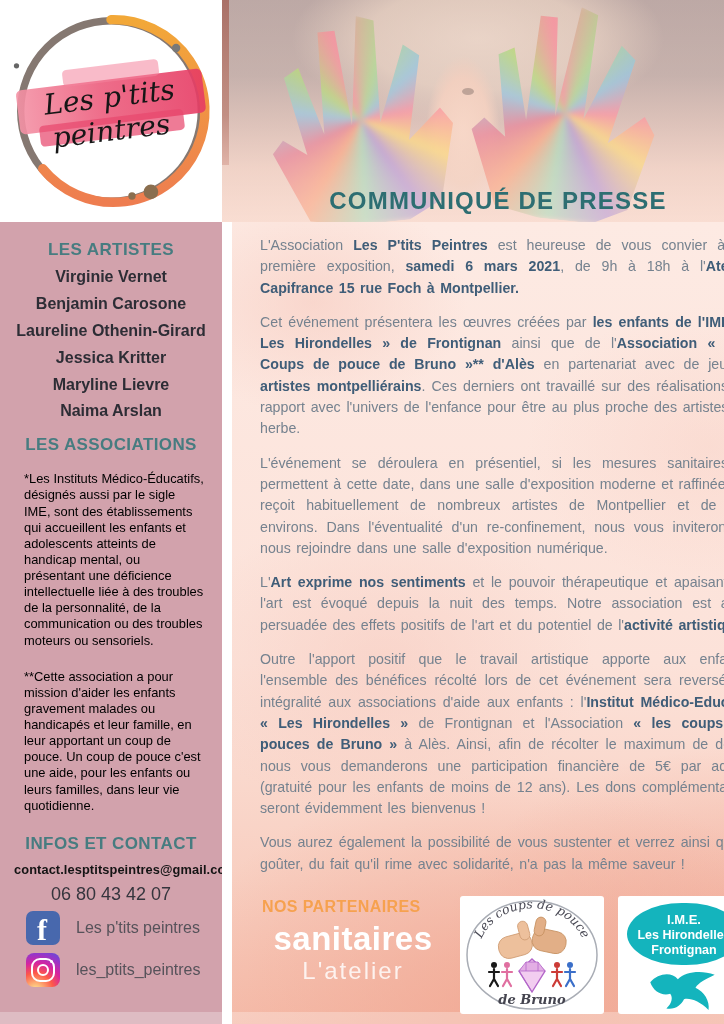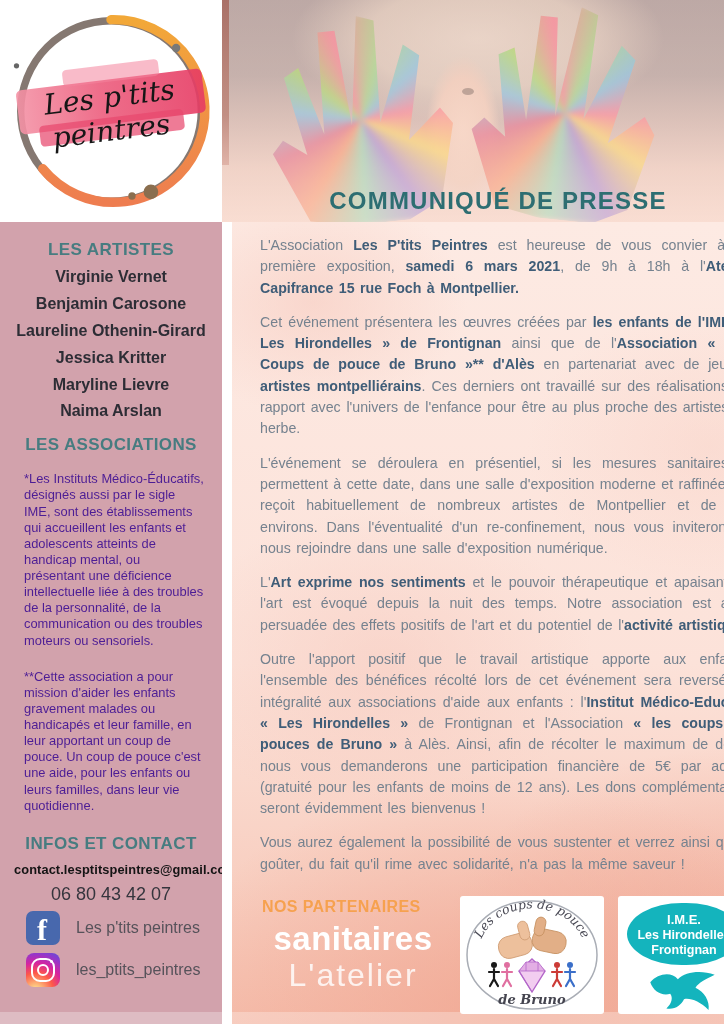--- a/index.html
+++ b/index.html
@@ -8,21 +8,21 @@
   .page { width:724px; height:1024px; display:flex; overflow:hidden; background:#fff; position:relative; }
 
   
   .sidebar { width:222px; height:100%; display:flex; flex-direction:column; background:#fff; }
   .logo-box { height:222px; background:#fff; position:relative; flex:none; }
   .logo-box svg { position:absolute; left:6px; top:4px; }
   .side-content { flex:1; background:#d2a2ac; padding:14px 14px 4px; text-align:center; }
   .side-h { color:#477c80; font-size:17px; font-weight:bold; letter-spacing:.4px; margin:4px 0 8px; }
   .artists { color:#2d2d35; font-size:16px; font-weight:bold; line-height:1.18; margin-bottom:14px; }
   .artists div { margin:8px 0; }
-  .footnotes { text-align:left; color:#4c1d95; font-size:12.9px; line-height:1.25; padding:2px 4px 0 10px; }
+  .footnotes { text-align:left; color:#000000; font-size:12.9px; line-height:1.25; padding:2px 4px 0 10px; }
   .footnotes p { margin:6px 0 20px; }
   .email { color:#141414; font-size:12.8px; font-weight:bold; margin:4px 0 7px; letter-spacing:.1px; }
   .phone { color:#35353d; font-size:18px; margin-bottom:4px; }
   .social-row { display:flex; align-items:center; gap:16px; margin:6px 0 8px; padding-left:12px; text-align:left; }
   .social-label { color:#56525a; font-size:16px; }
   .fb-icon { width:34px; height:34px; flex:none; background:#4868ad; border-radius:7px; color:#fff; position:relative; overflow:hidden; }
   .fb-icon i { position:absolute; left:11px; top:2px; font-style:normal; font-weight:bold; font-size:30px; font-family:"Liberation Serif", serif; }
   .ig-icon { width:34px; height:34px; flex:none; border-radius:8px; position:relative;
              background:radial-gradient(circle at 28% 112%, #fdf497 0%, #fd5949 40%, #d6249f 62%, #9537c9 82%, #5851db 100%); }
   .ig-frame { position:absolute; inset:5px; border:2.2px solid #fff; border-radius:9px; }
@@ -62,21 +62,21 @@
              linear-gradient(180deg,#fdeae3 0%,#fce2d9 55%,#f8cfc1 82%,#f5bdab 100%); }
   .para { color:#75828f; font-size:14.2px; line-height:1.5; text-align:justify; margin:0 0 13px;
           word-spacing:1.5px; }
   .para b { color:#3f5d78; }
 
   
   .partners { margin-top:auto; display:flex; align-items:flex-start; gap:14px; }
   .partners-left { width:186px; flex:none; padding-top:2px; text-align:center; }
   .partners-h { color:#f6a14f; font-size:16px; font-weight:bold; letter-spacing:.4px; text-align:left; margin:0 0 6px 2px; }
   .capi1 { color:#fff; font-size:33px; font-weight:bold; letter-spacing:.5px; line-height:1.05; }
-  .capi2 { color:rgba(255,255,255,.82); font-size:32px; letter-spacing:2px; line-height:1.15; }
+  .capi2 { color:rgba(255,255,255,.82); font-size:24px; letter-spacing:2px; line-height:1.15; }
   .card { background:#fff; border-radius:3px; flex:none; position:relative; overflow:hidden; }
   .card.bruno { width:144px; height:118px; }
   .card.ime   { width:132px; height:118px; padding-top:7px; text-align:center; }
   .ime-blob { width:114px; height:62px; margin:0 auto; background:#14b4bd; border-radius:50% / 52%;
               display:flex; flex-direction:column; justify-content:center; color:#fff; font-weight:bold; }
   .ime-l1 { font-size:13px; } .ime-l2 { font-size:12.5px; margin:1px 0; } .ime-l3 { font-size:12.5px; }
   .swallow { display:block; margin:2px auto 0; }
 
   .bottom-fade { position:absolute; left:0; bottom:0; width:100%; height:12px; background:rgba(255,255,255,.28); pointer-events:none; }
 </style>

